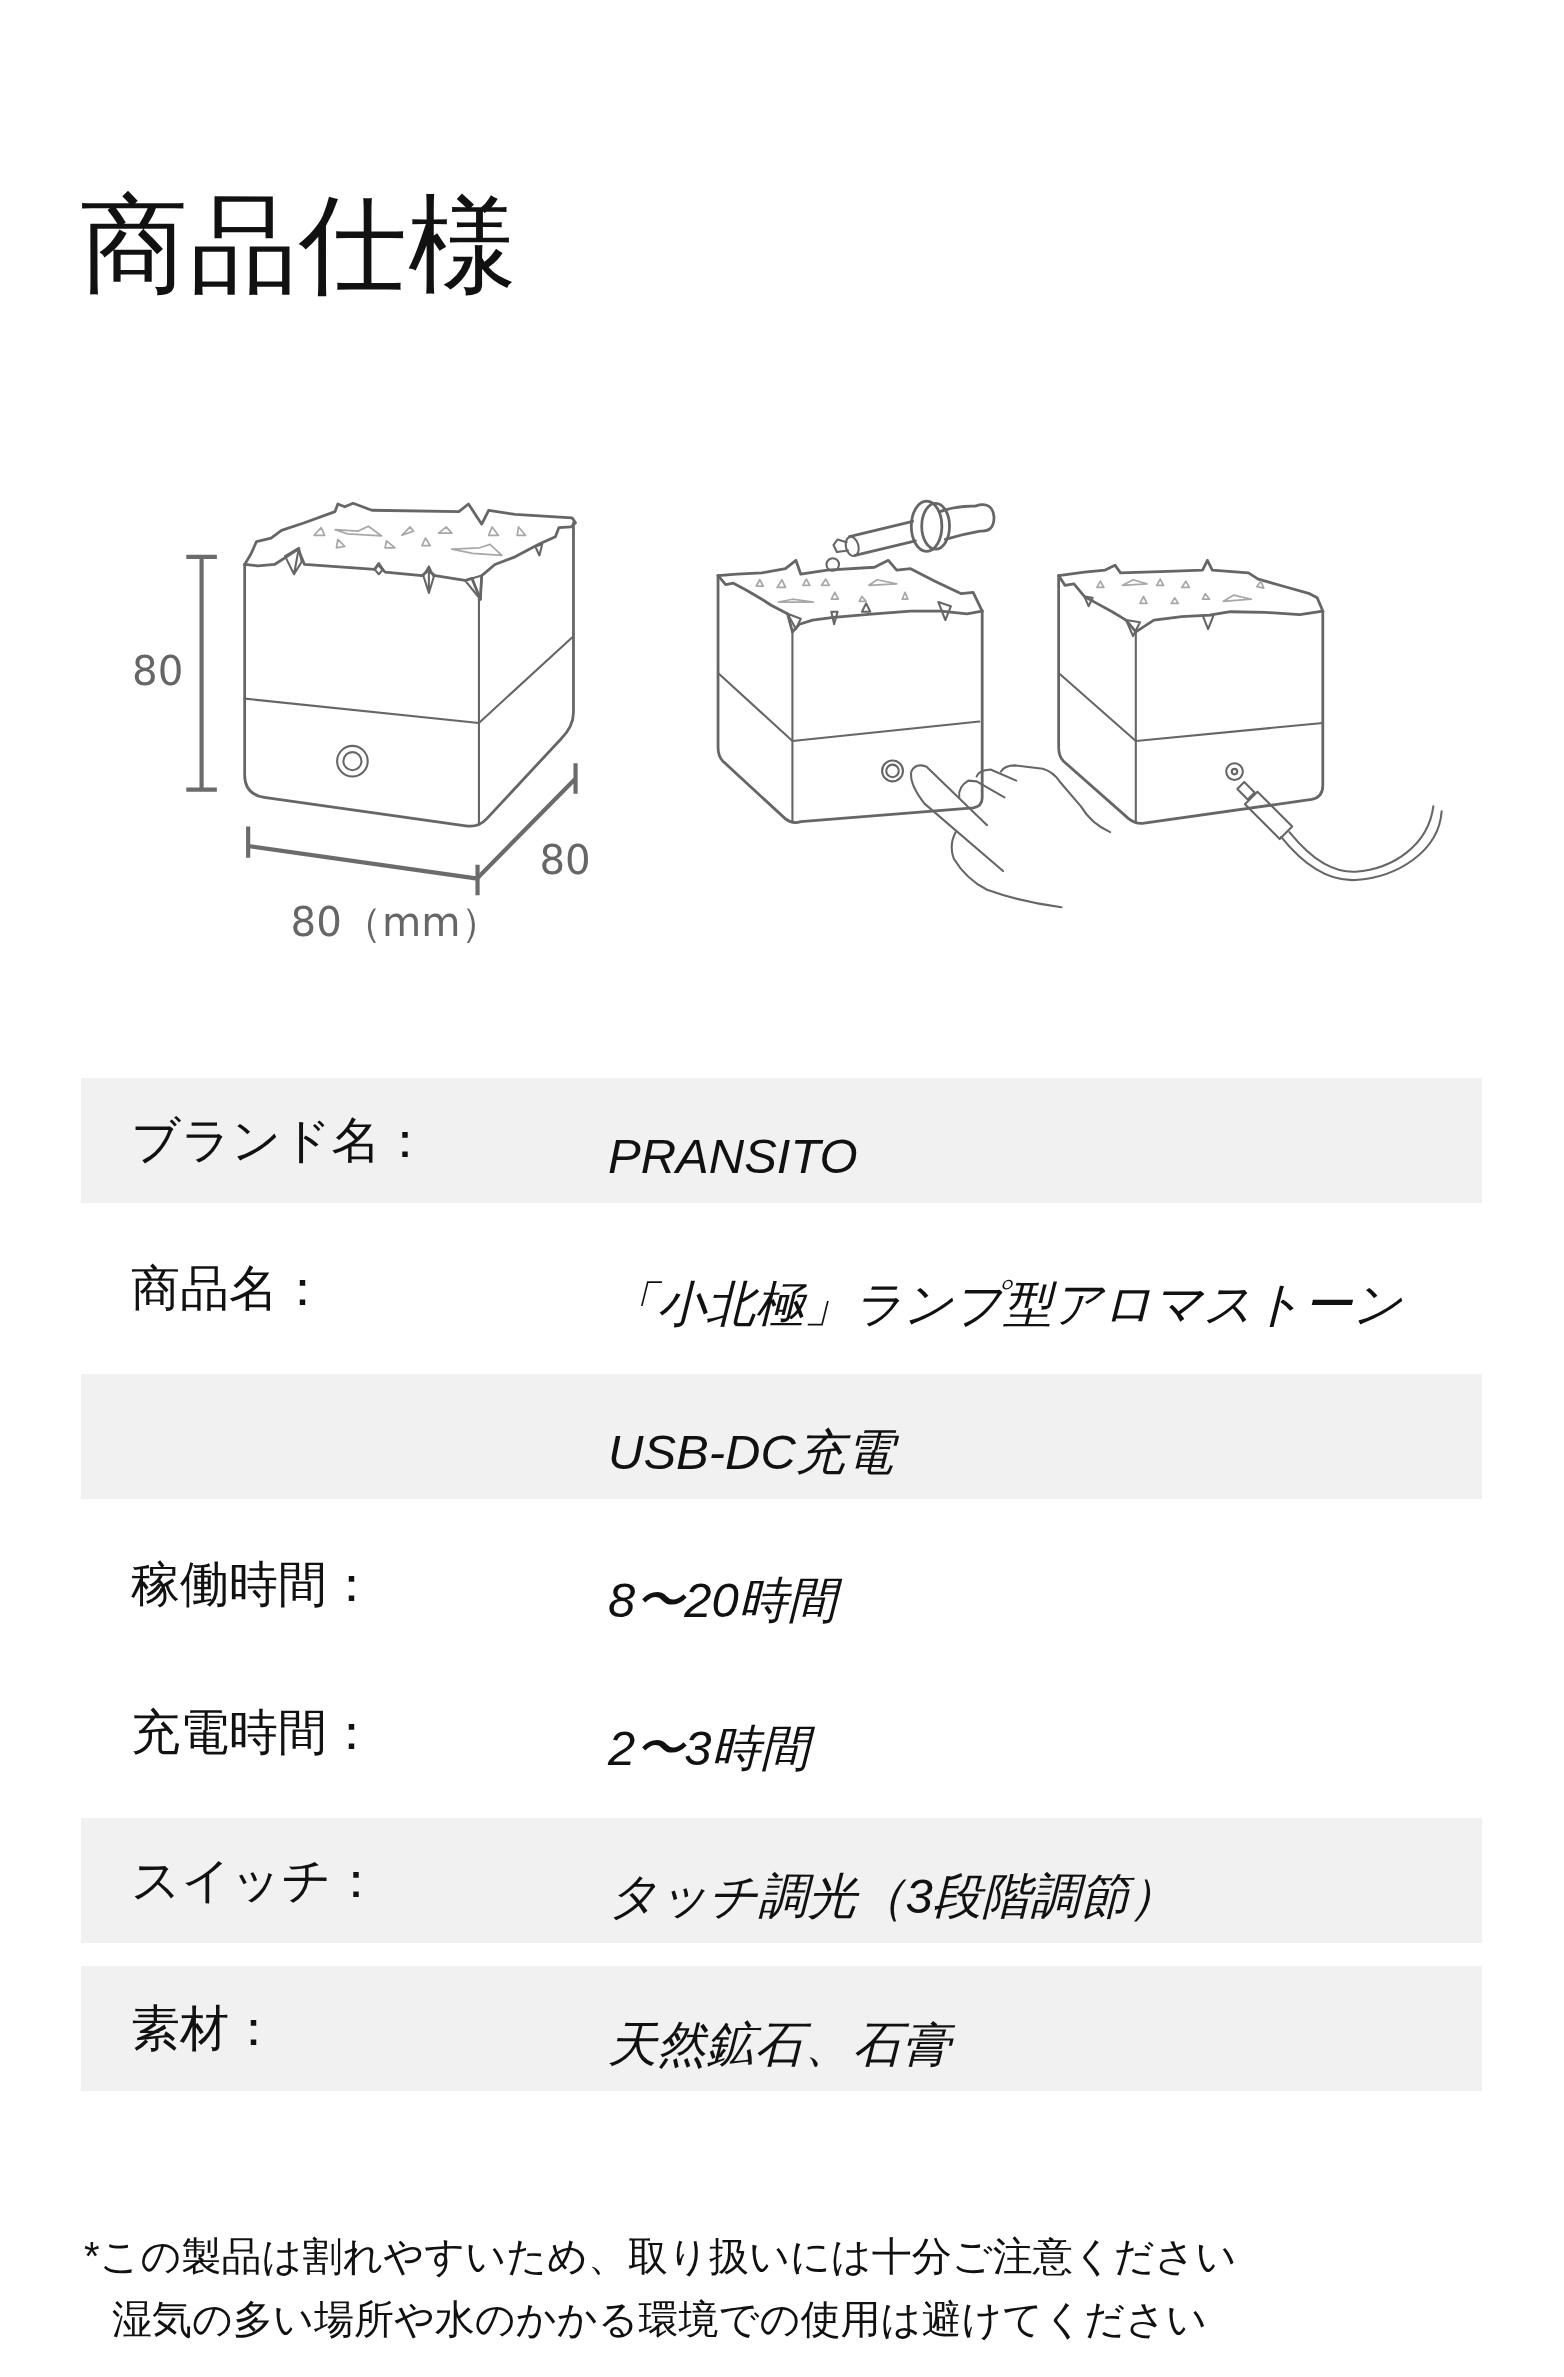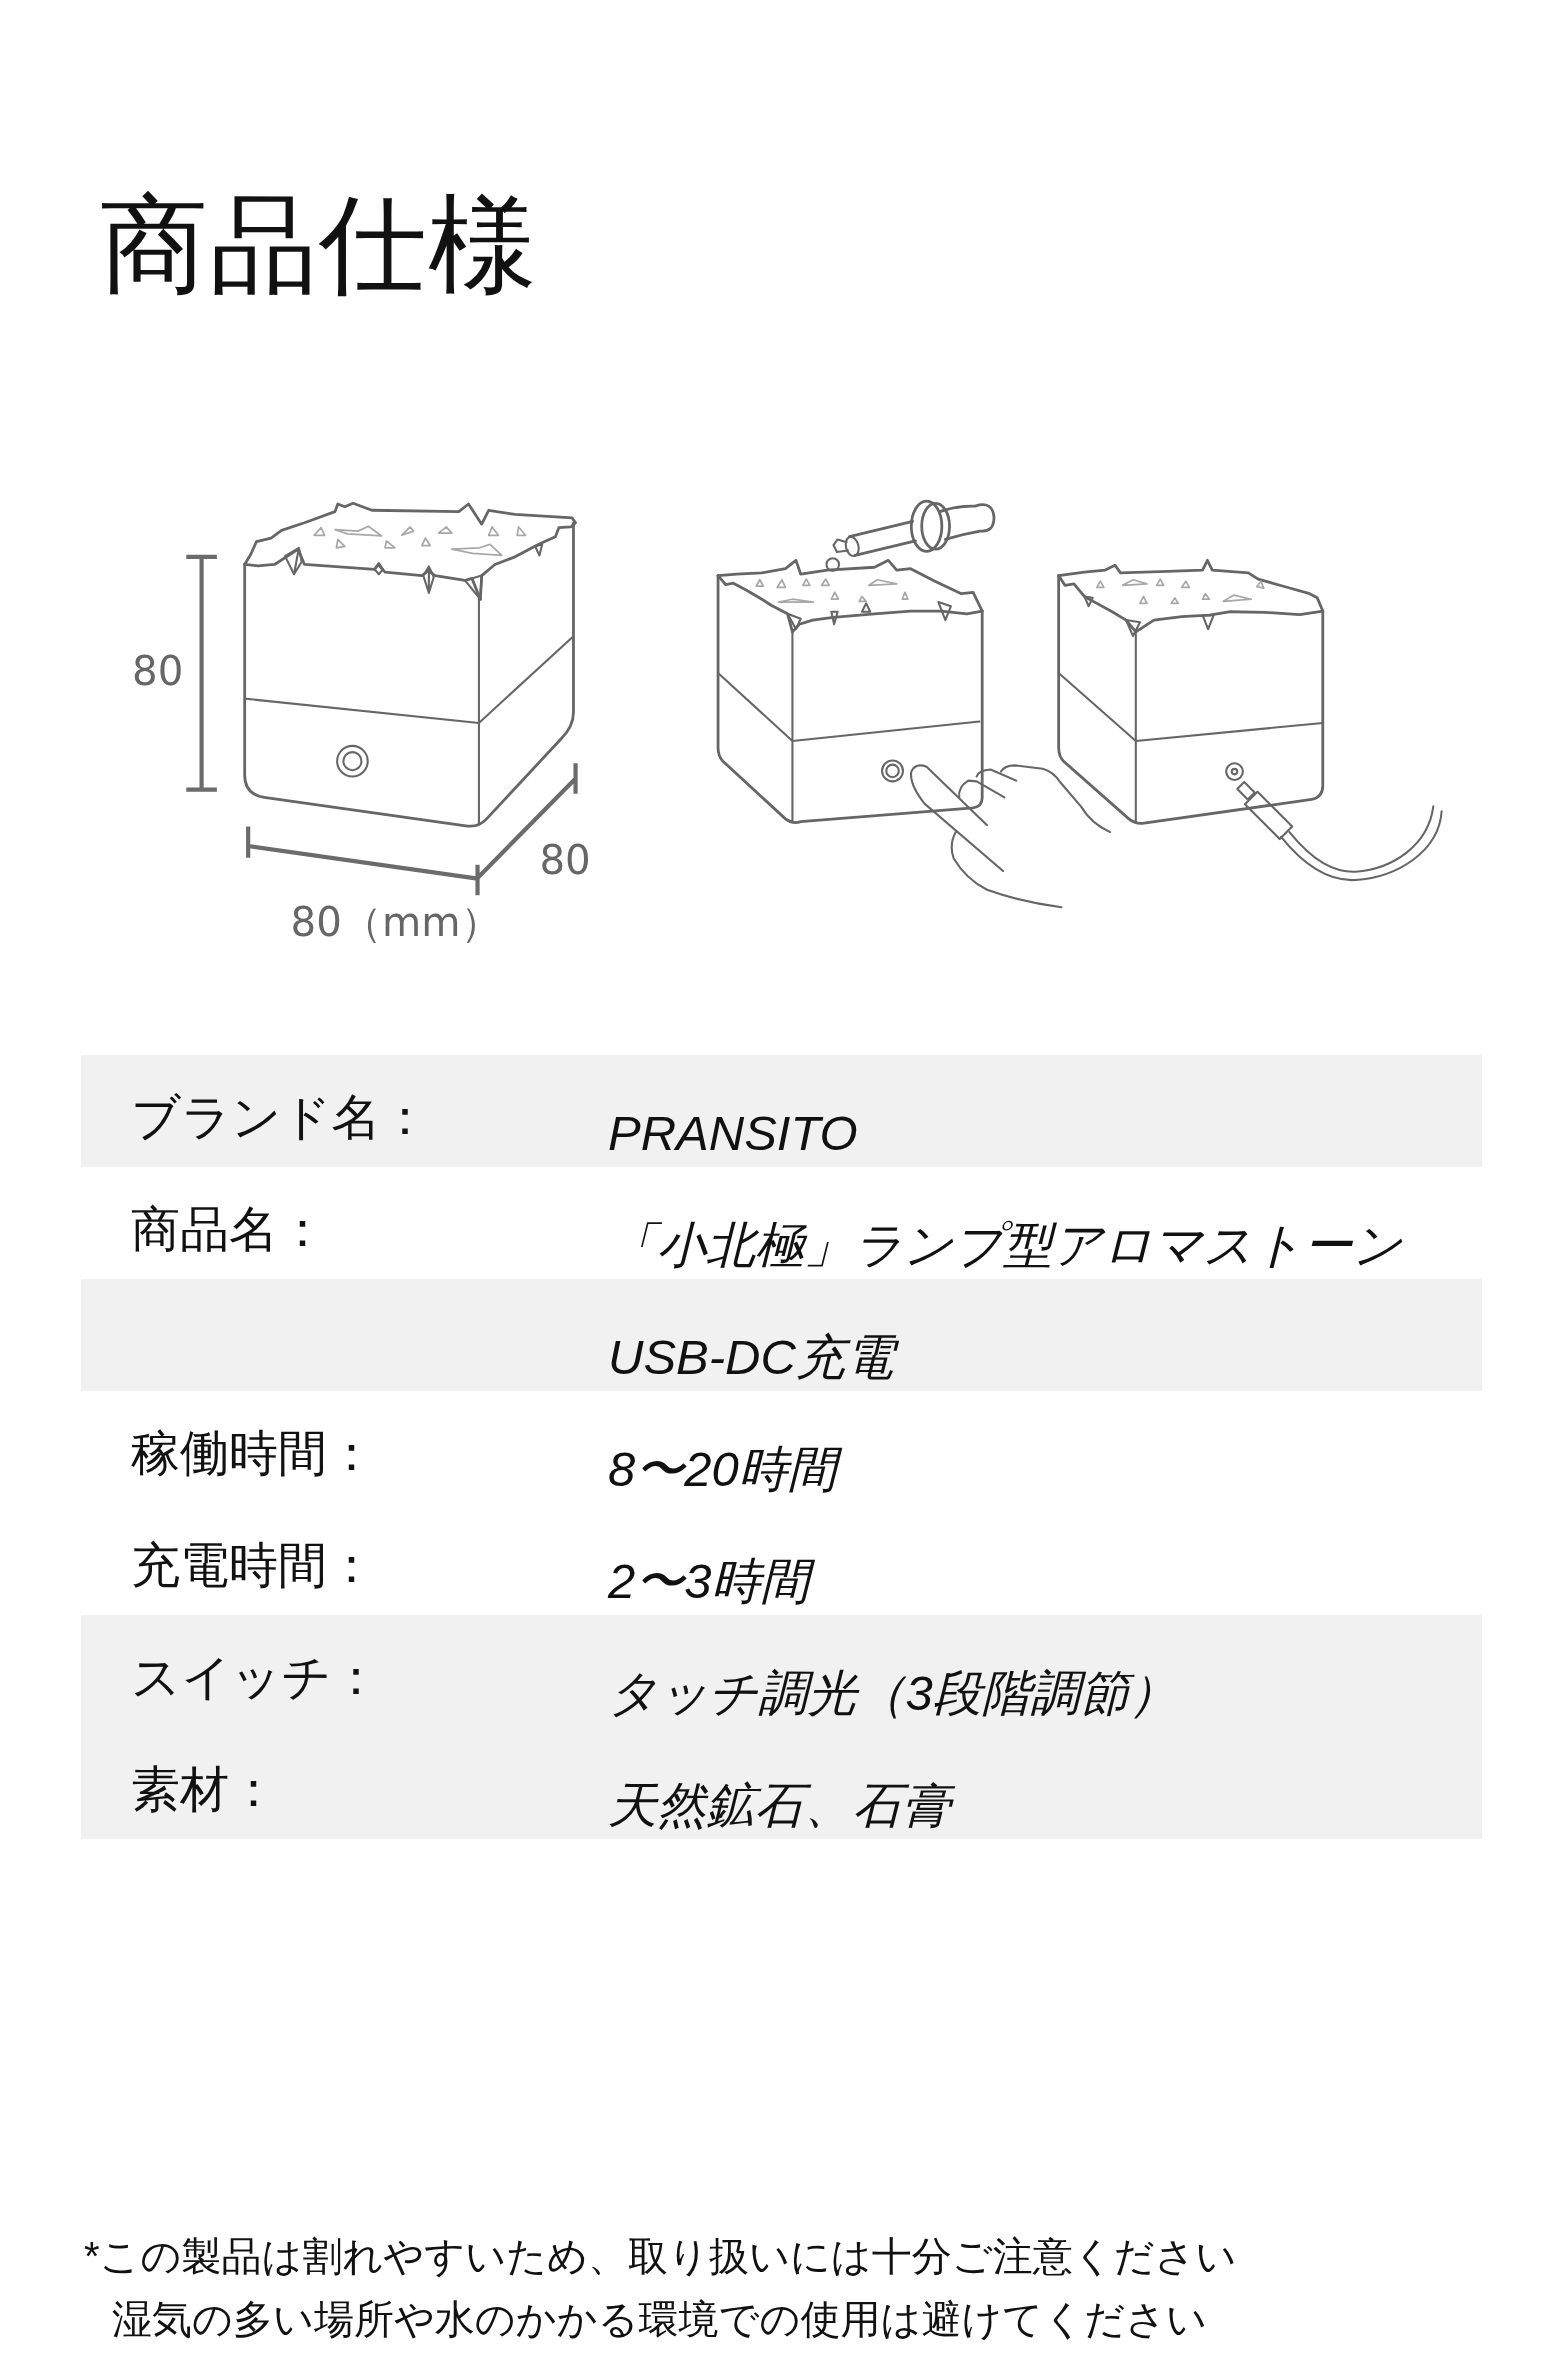--- a/index.html
+++ b/index.html
@@ -2,38 +2,38 @@
 <html style="font-size:11px"><head>
   <meta charset="utf-8">
   <style>
     html, body { margin: 0; padding: 0; background: #ffffff; }
     body {
       width: 1564px; height: 2377px; position: relative; overflow: hidden;
       font-family: "Liberation Sans", "DejaVu Sans", sans-serif;
       color: #111111;
     }
     .title {
-      position: absolute; left: 100px; top: 182px;
+      position: absolute; left: 80px; top: 182px;
       font-size: 108px; line-height: 125px; font-weight: 300;
       letter-spacing: 1.4px; white-space: nowrap; color: #111;
     }
     .art {
       position: absolute; left: 0; top: 0; width: 1564px; height: 1008px;
     }
     .art .ln { fill: none; stroke: #666666; stroke-width: 4; stroke-linejoin: round; stroke-linecap: round; }
     .art .thin { fill: none; stroke: #666666; stroke-width: 3; stroke-linejoin: round; stroke-linecap: round; }
     .art .dim { fill: none; stroke: #6b6b6b; stroke-width: 6; stroke-linecap: butt; }
     .art .crys { fill: none; stroke: #a8a8a8; stroke-width: 2.5; stroke-linejoin: round; }
     .art .dimtxt { fill: #666666; font-family: "DejaVu Sans", sans-serif; font-size: 58px; }
     .table {
       position: absolute; left: 81px; top: 1055px; width: 1401px;
     }
     .row {
-      position: relative; height: 112px; line-height: 125px;
-      font-size: 49px; white-space: nowrap;
+      position: relative; height: 125px; line-height: 125px;
+      font-size: 49px; white-space: nowrap; margin-top: 23px;
     }
     .row.stripe { background: #f1f1f1; }
     .row .lbl { position: absolute; left: 50px; top: 0; }
     .row .val { position: absolute; left: 527px; top: 16px; font-style: italic; }
     .footnote {
       position: absolute; left: 84px; top: 2225px;
       font-size: 40px; line-height: 63px; color: #111; white-space: nowrap;
     }
     .footnote .l2 { padding-left: 28px; }
   </style>

